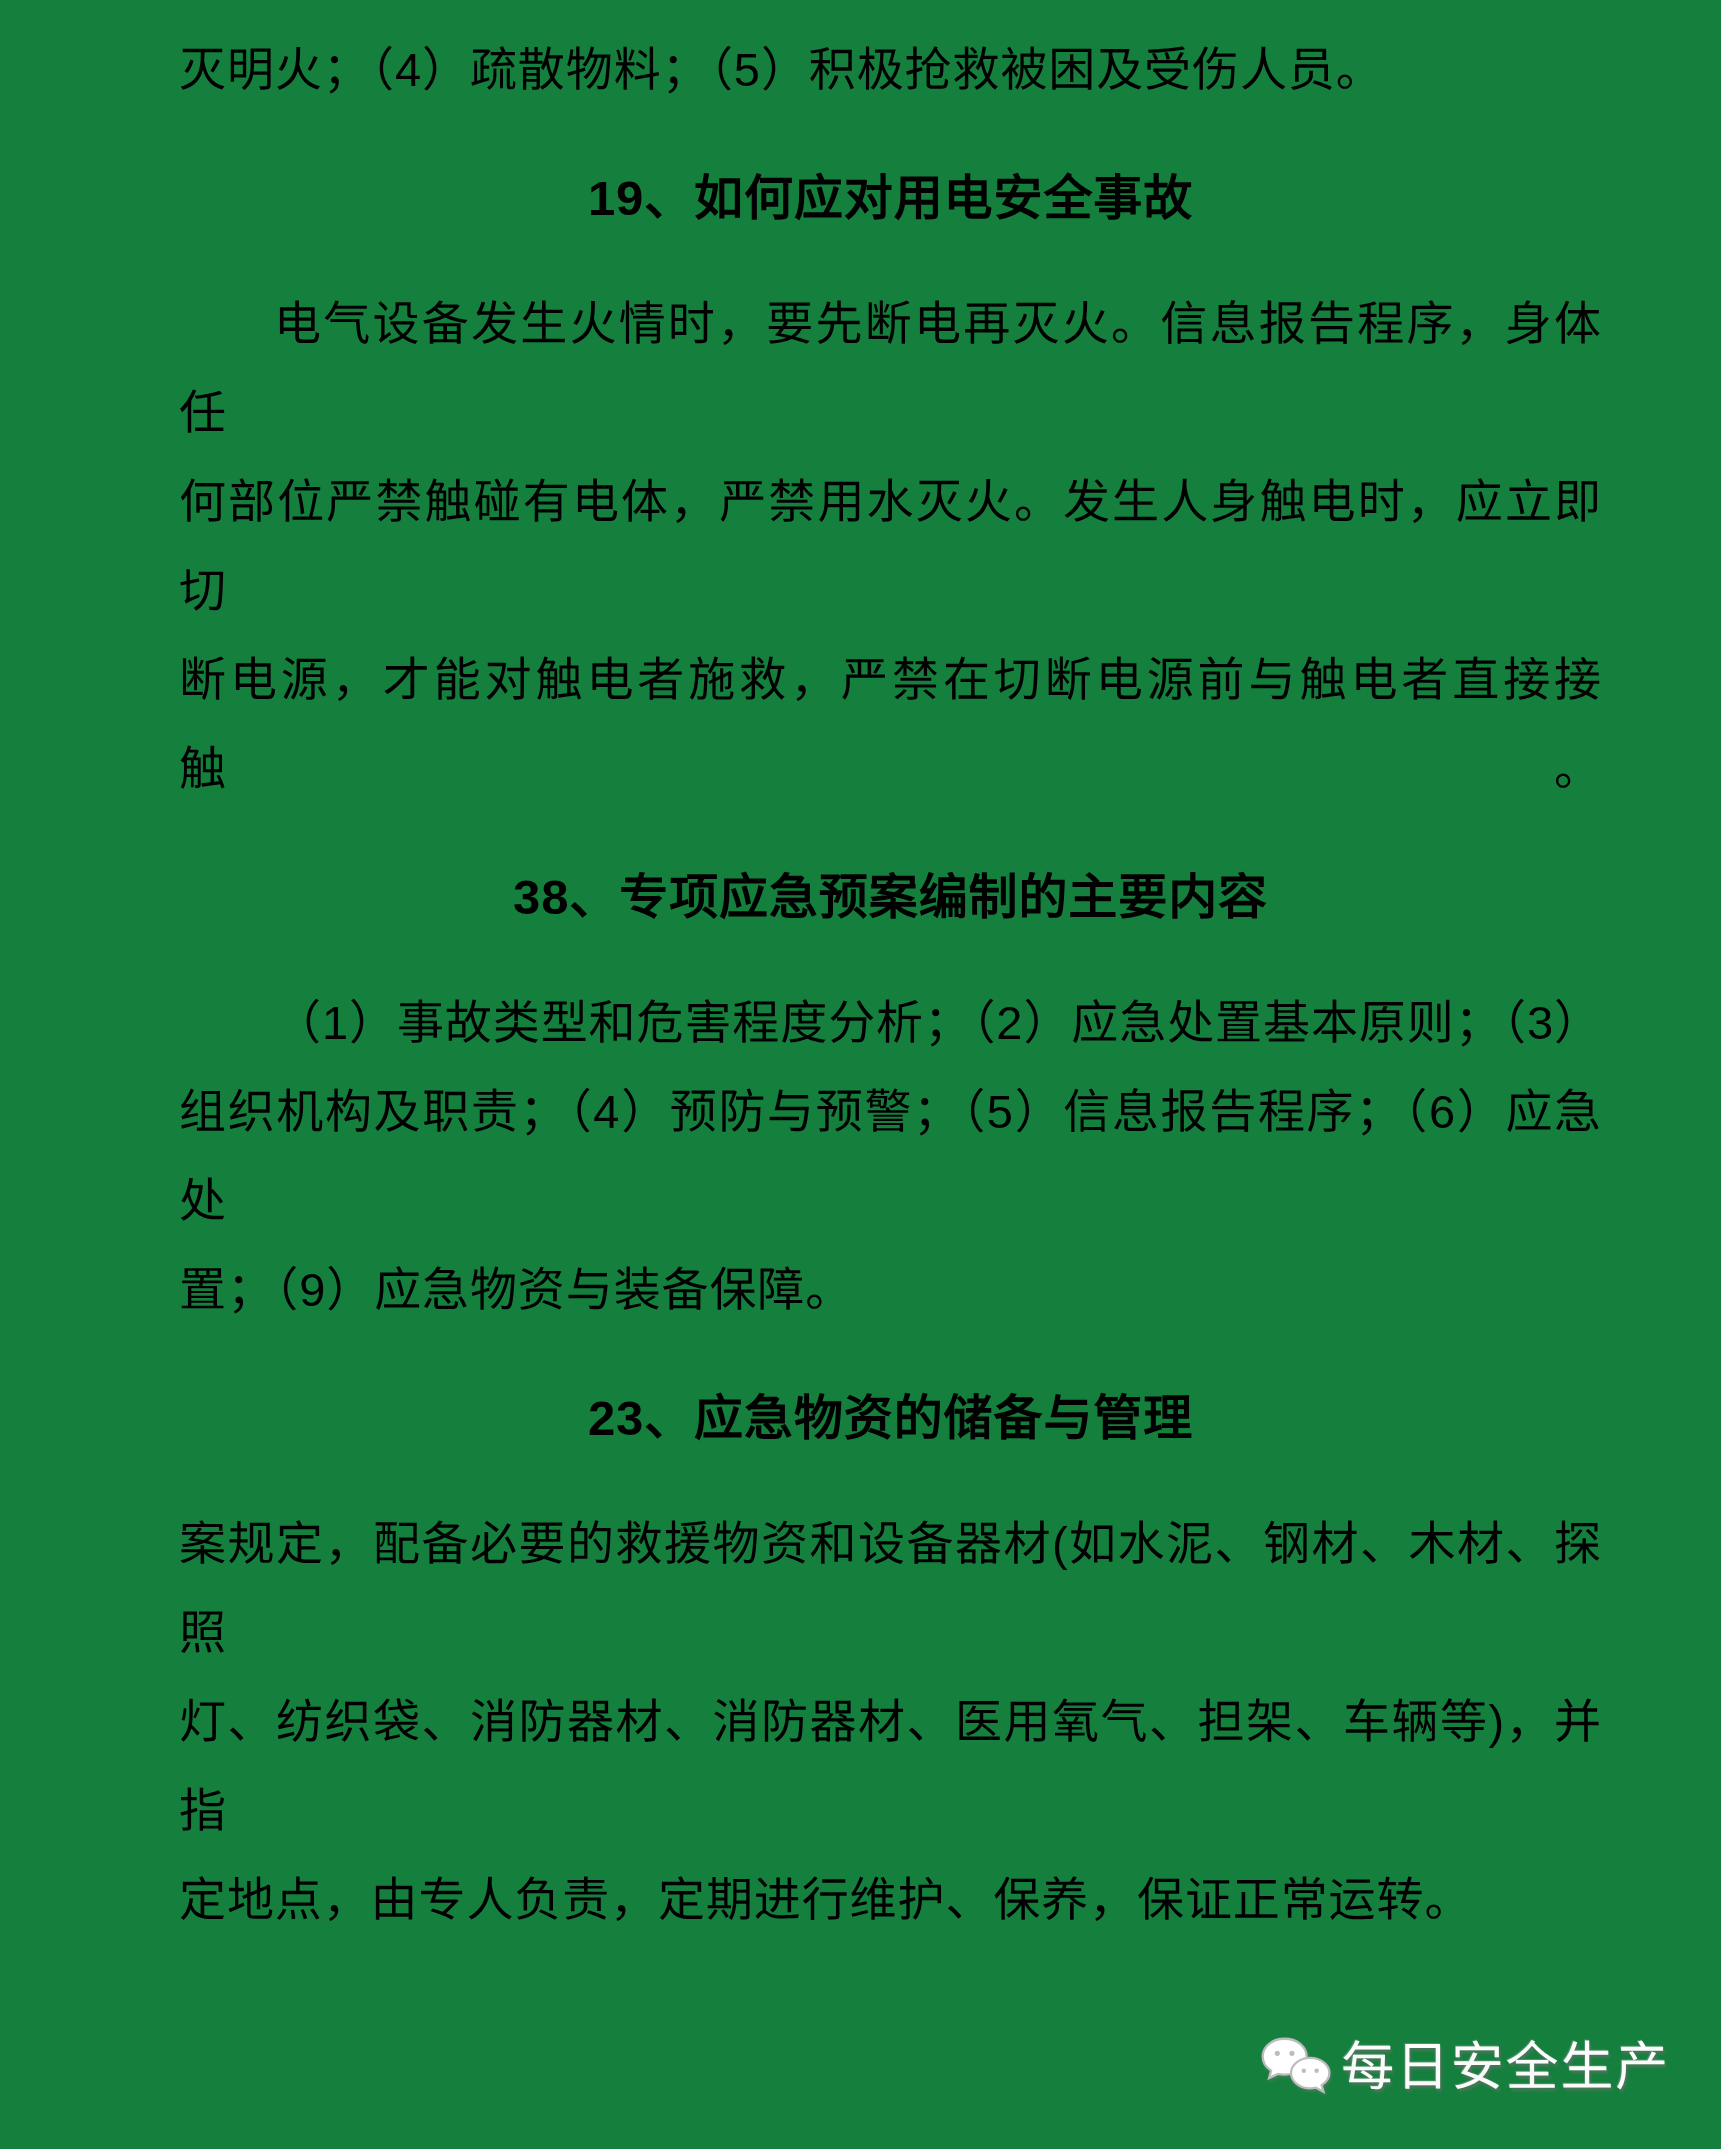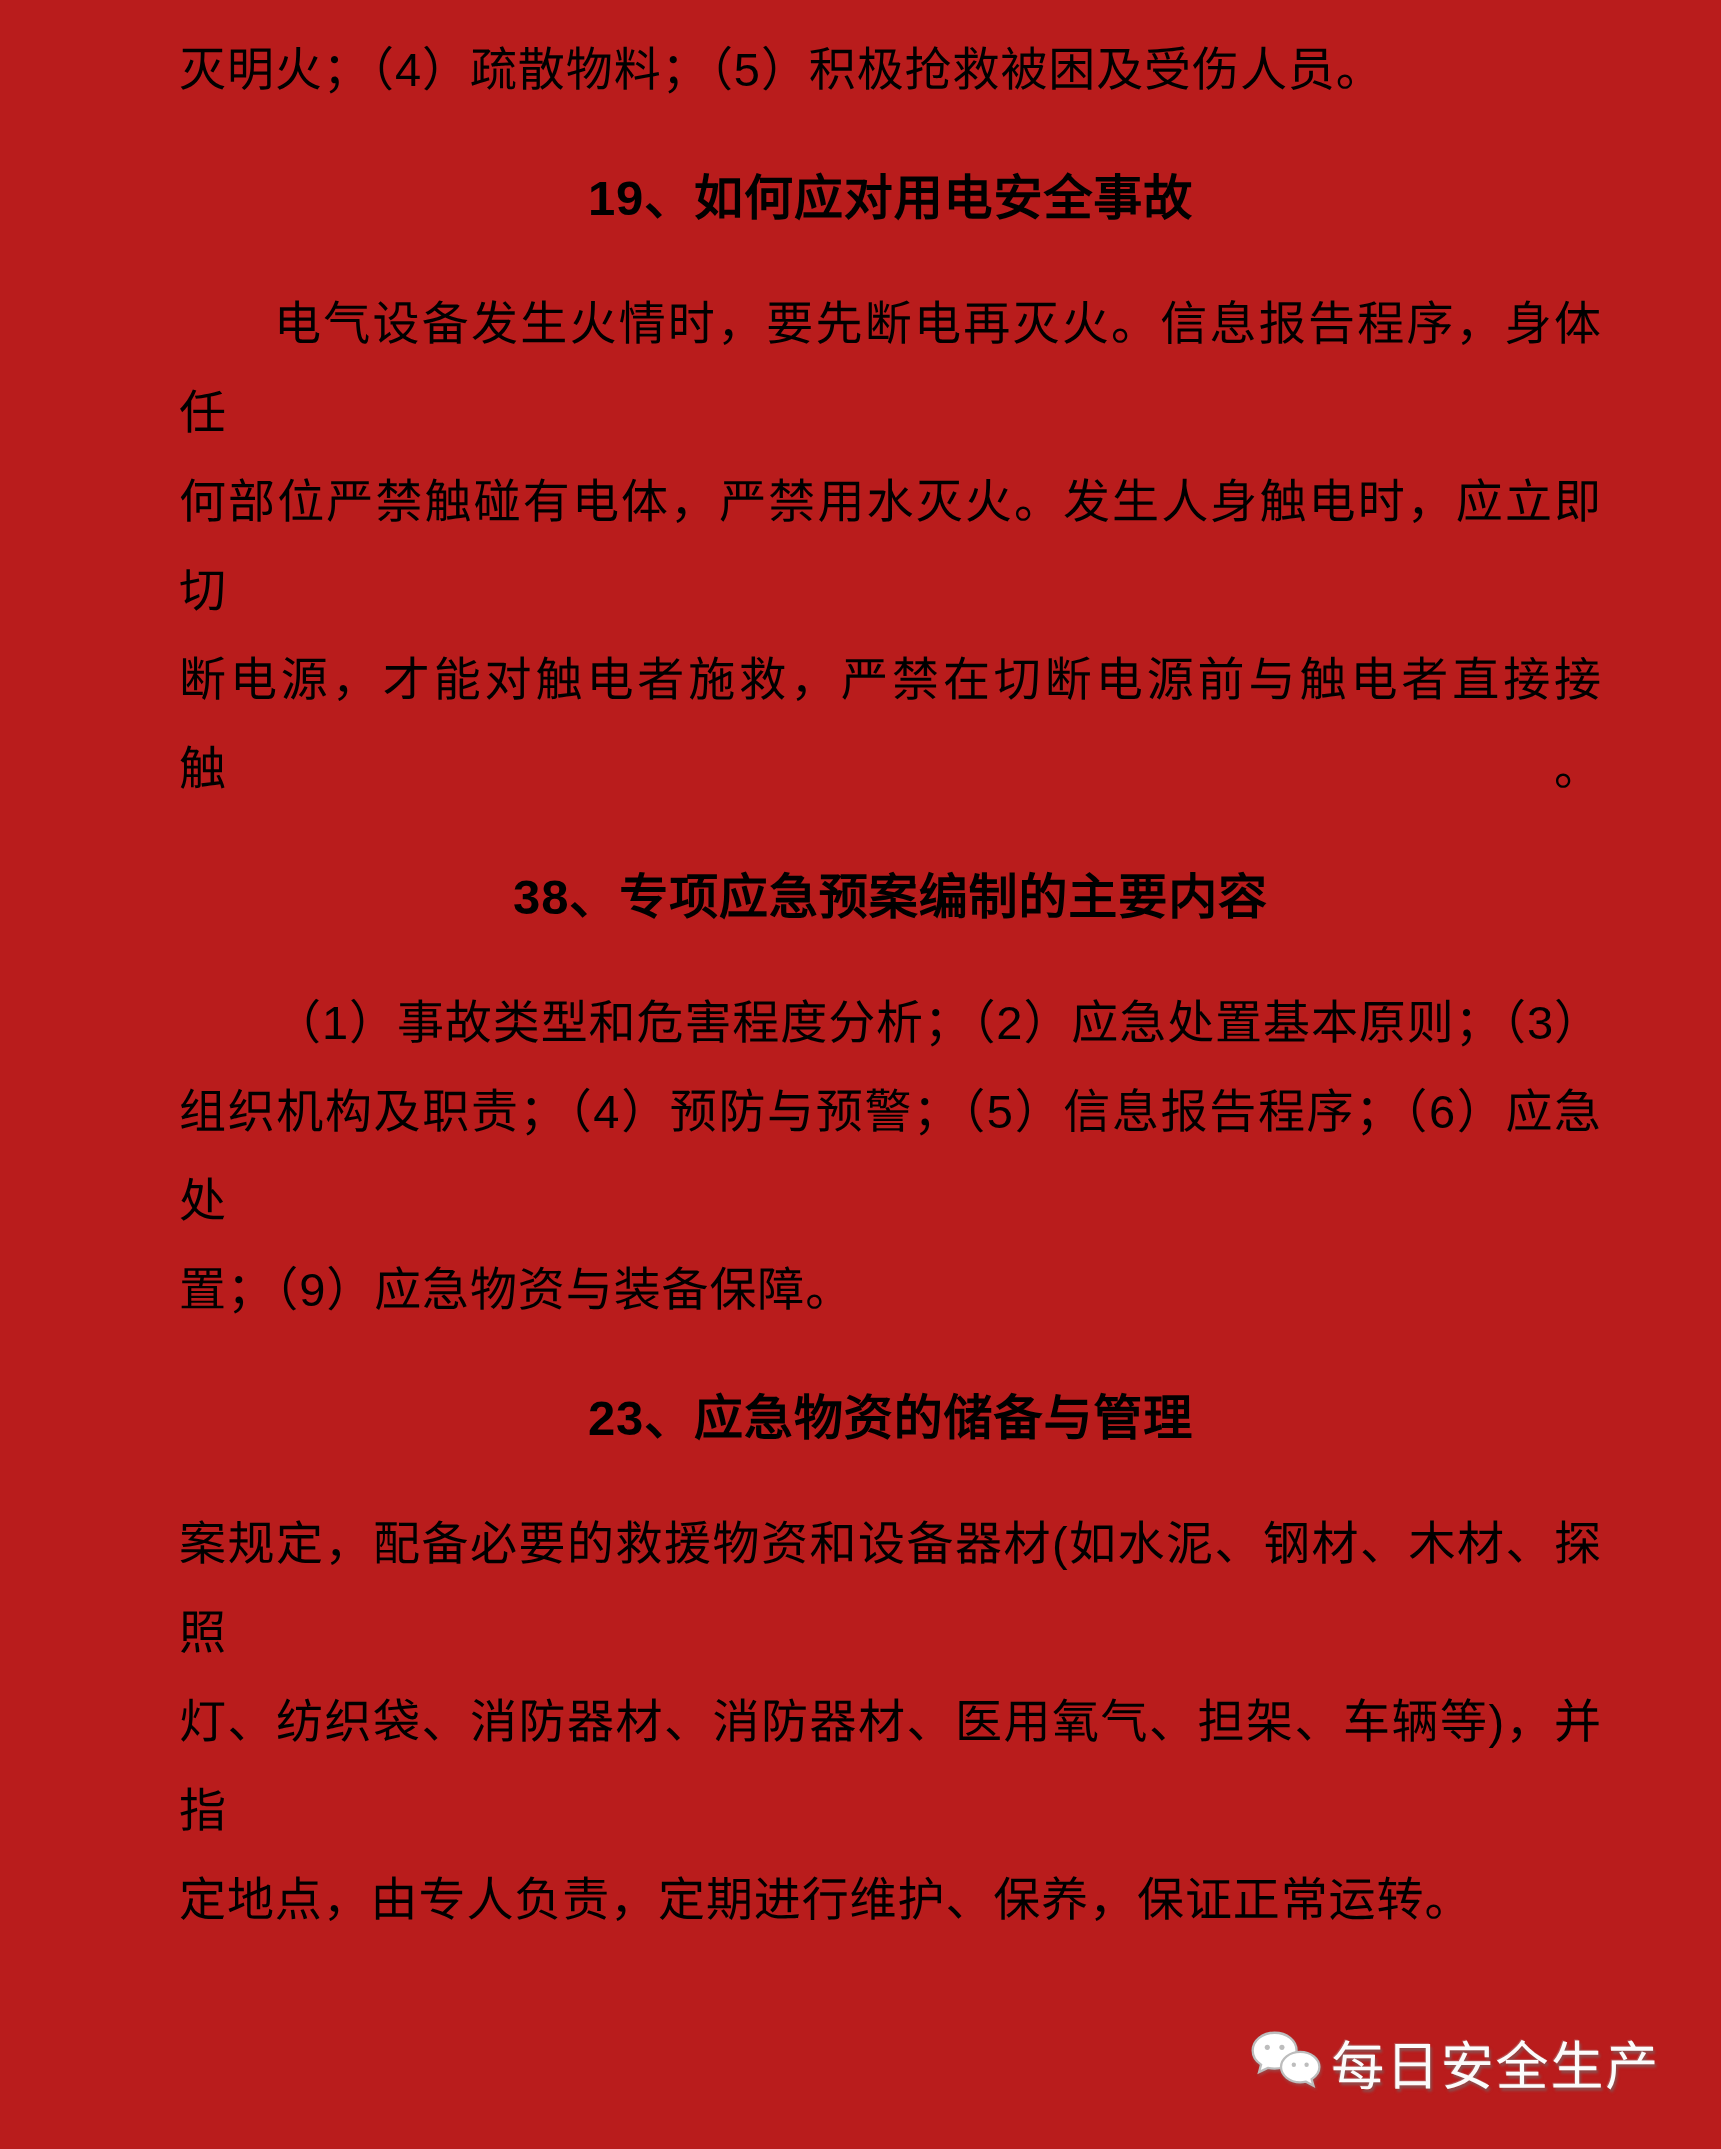--- a/index.html
+++ b/index.html
@@ -1,21 +1,21 @@
 <!DOCTYPE html>
 <html lang="zh-CN" style="font-size:14.5px"><head>
 <meta charset="utf-8">
 <style>
   html, body { margin: 0; padding: 0; background: #e8e8e8; }
   .page {
     position: relative;
     width: 1722px;
     height: 2149px;
     margin: 0 auto;
-    background: #b91c1c;
+    background: #15803d;
     box-sizing: border-box;
     padding: 24.5px 120px 0 179px;
     overflow: hidden;
     font-family: "Liberation Sans", "DejaVu Sans", sans-serif;
     color: #000000;
   }
   .content { width: 100%; }
   .line {
     margin: 0;
     font-size: 47px;
@@ -37,24 +37,24 @@
     font-size: 49px;
     font-weight: 700;
     line-height: 89px;
     text-align: center;
     letter-spacing: 0.9px;
     color: #000000;
   }
   .para { margin: 0; }
   .watermark {
     position: absolute;
-    right: 62px;
+    right: 52px;
     bottom: 49px;
     display: flex;
-    align-items: center;
+    align-items: flex-end;
     gap: 7.3px;
     pointer-events: none;
   }
   .watermark-icon {
     width: 75px;
     height: 64px;
     filter: drop-shadow(1.8px 2.7px 1.8px rgba(120,120,120,0.45));
   }
   .watermark-text {
     font-size: 53px;

